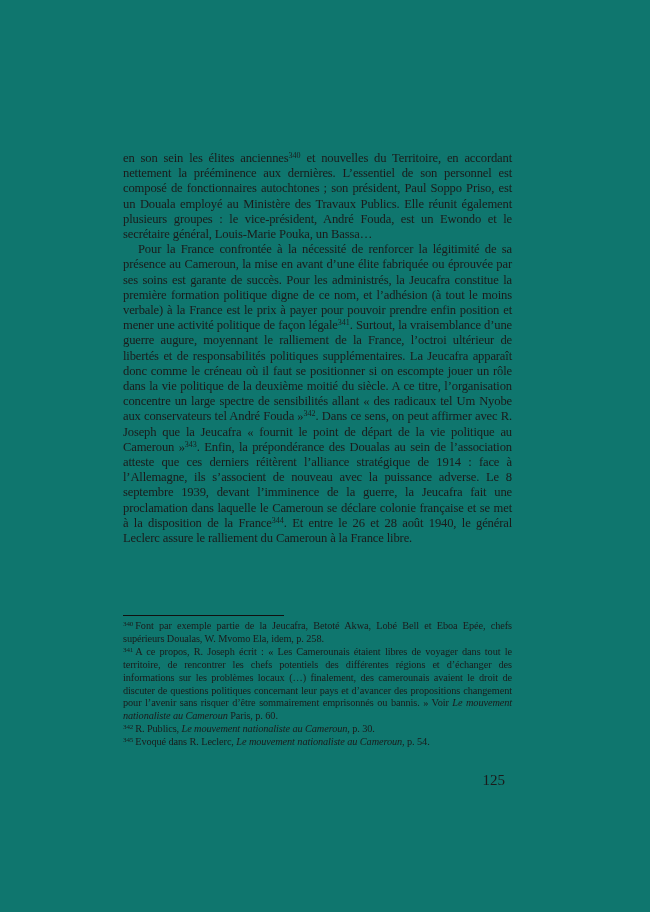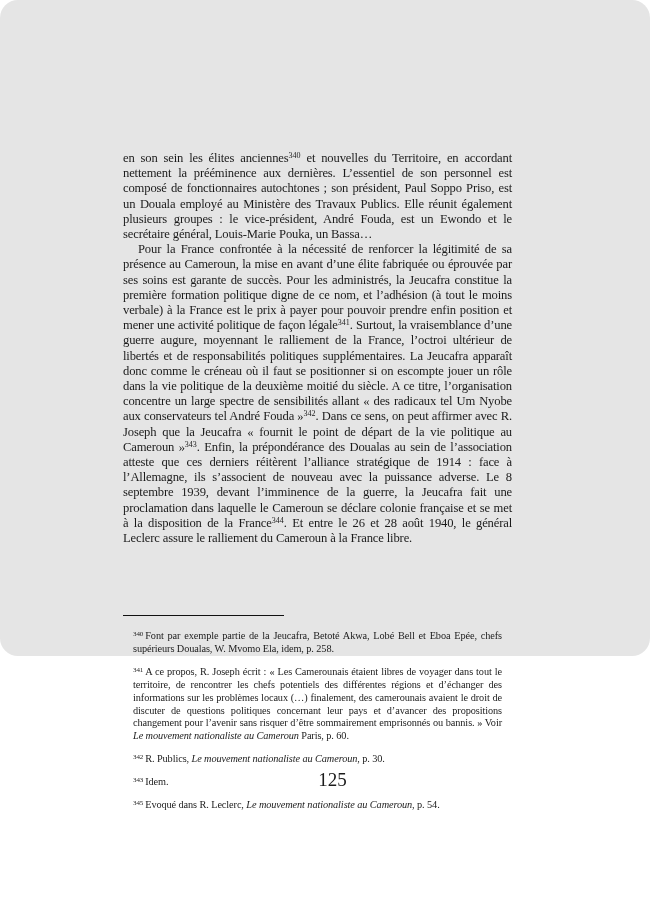--- a/index.html
+++ b/index.html
@@ -6,25 +6,24 @@
     margin: 0;
     padding: 0;
     background: #ffffff;
     width: 650px;
     height: 920px;
     overflow: hidden;
   }
   .page {
     position: relative;
     width: 650px;
-    height: 656px;
-    background: #e5e5e5;
+    height: 912px;
+    background: #0f766e;
     font-family: "Liberation Serif", "DejaVu Serif", serif;
     color: #1b1b1b;
-    border-radius: 18px;
   }
   .body-text {
     position: absolute;
     left: 123px;
     top: 151px;
     width: 389px;
     font-size: 12.6px;
     line-height: 15.2px;
     letter-spacing: -0.15px;
     text-align: justify;
@@ -50,50 +49,49 @@
   .footnotes {
     position: absolute;
     left: 123px;
     top: 620px;
     width: 389px;
     font-size: 10.3px;
     line-height: 12.9px;
     letter-spacing: -0.1px;
     text-align: justify;
   }
-  .footnote { margin: 10px; }
+  .footnote { margin: 0; }
   sup.fn-num {
     font-size: 7px;
     line-height: 0;
     position: relative;
     top: -3px;
     vertical-align: baseline;
     margin-right: 2px;
   }
   .footnote em { font-style: italic; }
   .page-number {
     position: absolute;
-    left: 138px;
+    left: 116px;
     top: 772px;
     width: 389px;
-    text-align: center;
-    font-size: 19px;
+    text-align: right;
+    font-size: 15px;
     line-height: 16px;
   }
 </style>
 </head>
 <body>
 
 <div class="page">
   <div class="body-text">
       <p class="para"><span>en son sein les élites anciennes</span><sup class="fn-ref">340</sup><span> et nouvelles du Territoire, en accordant nettement la prééminence aux dernières. L’essentiel de son personnel est composé de fonctionnaires autochtones ; son président, Paul Soppo Priso, est un Douala employé au Ministère des Travaux Publics. Elle réunit également plusieurs groupes : le vice-président, André Fouda, est un Ewondo et le secrétaire général, Louis-Marie Pouka, un Bassa…</span></p>
       <p class="para indent"><span>Pour la France confrontée à la nécessité de renforcer la légitimité de sa présence au Cameroun, la mise en avant d’une élite fabriquée ou éprouvée par ses soins est garante de succès. Pour les administrés, la Jeucafra constitue la première formation politique digne de ce nom, et l’adhésion (à tout le moins verbale) à la France est le prix à payer pour pouvoir prendre enfin position et mener une activité politique de façon légale</span><sup class="fn-ref">341</sup><span>. Surtout, la vraisemblance d’une guerre augure, moyennant le ralliement de la France, l’octroi ultérieur de libertés et de responsabilités politiques supplémentaires. La Jeucafra apparaît donc comme le créneau où il faut se positionner si on escompte jouer un rôle dans la vie politique de la deuxième moitié du siècle. A ce titre, l’organisation concentre un large spectre de sensibilités allant « des radicaux tel Um Nyobe aux conservateurs tel André Fouda »</span><sup class="fn-ref">342</sup><span>. Dans ce sens, on peut affirmer avec R. Joseph que la Jeucafra « fournit le point de départ de la vie politique au Cameroun »</span><sup class="fn-ref">343</sup><span>. Enfin, la prépondérance des Doualas au sein de l’association atteste que ces derniers réitèrent l’alliance stratégique de 1914 : face à l’Allemagne, ils s’associent de nouveau avec la puissance adverse. Le 8 septembre 1939, devant l’imminence de la guerre, la Jeucafra fait une proclamation dans laquelle le Cameroun se déclare colonie française et se met à la disposition de la France</span><sup class="fn-ref">344</sup><span>. Et entre le 26 et 28 août 1940, le général Leclerc assure le ralliement du Cameroun à la France libre.</span></p>
     </div>
   <div class="footnote-sep"></div>
   <div class="footnotes">
       <p class="footnote"><sup class="fn-num">340</sup><span>Font par exemple partie de la Jeucafra, Betoté Akwa, Lobé Bell et Eboa Epée, chefs supérieurs Doualas, W. Mvomo Ela, idem, p. 258.</span></p>
       <p class="footnote"><sup class="fn-num">341</sup><span>A ce propos, R. Joseph écrit : « Les Camerounais étaient libres de voyager dans tout le territoire, de rencontrer les chefs potentiels des différentes régions et d’échanger des informations sur les problèmes locaux (…) finalement, des camerounais avaient le droit de discuter de questions politiques concernant leur pays et d’avancer des propositions changement pour l’avenir sans risquer d’être sommairement emprisonnés ou bannis. » Voir </span><em>Le mouvement nationaliste au Cameroun</em><span> Paris, p. 60.</span></p>
       <p class="footnote"><sup class="fn-num">342</sup><span>R. Publics, </span><em>Le mouvement nationaliste au Cameroun</em><span>, p. 30.</span></p>
-      <p class="footnote"><sup class="fn-num">343</sup><span>Idem.</span></p>
       <p class="footnote"><sup class="fn-num">345</sup><span>Evoqué dans R. Leclerc, </span><em>Le mouvement nationaliste au Cameroun</em><span>, p. 54.</span></p>
     </div>
   <div class="page-number">125</div>
 </div>
 
 </body></html>

